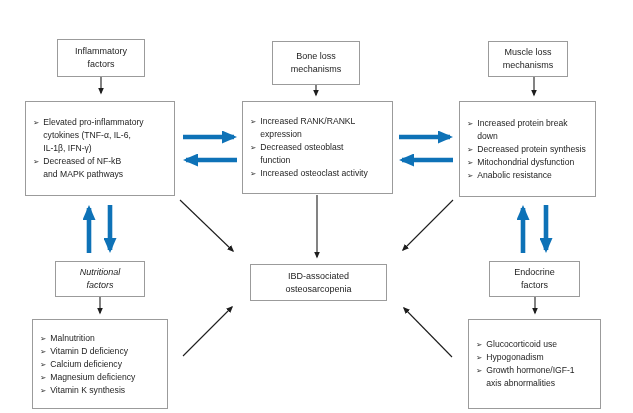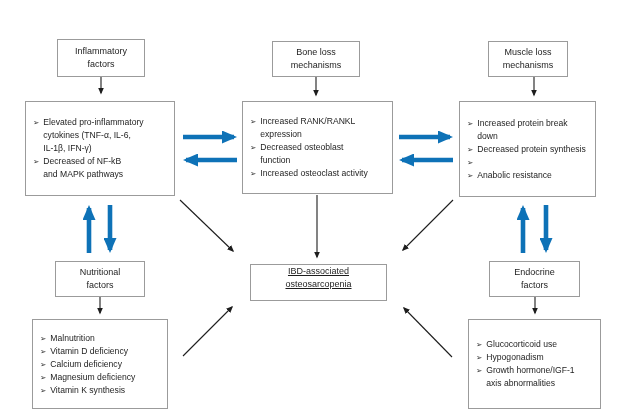--- a/index.html
+++ b/index.html
@@ -25,22 +25,22 @@
     display:flex;flex-direction:column;justify-content:center;
     padding:4px 5px 4px 7px;font-size:8.6px;line-height:13px;
   }
   .item{display:flex;align-items:flex-start;}
   .bullet{
     flex:0 0 auto;margin-right:4px;font-size:7.5px;line-height:13px;
     font-family:"DejaVu Sans",sans-serif;
   }
   .it{white-space:pre-line;}
   .center-box{
-    display:flex;justify-content:center;text-align:center;
-    font-size:9px;line-height:13px;text-decoration:underline;
+    display:flex;align-items:center;justify-content:center;text-align:center;
+    font-size:9px;line-height:13px;
   }
 </style>
 </head>
 <body>
 
 <div class="canvas">
 
   <svg class="arrows" width="633" height="413" viewBox="0 0 633 413">
     <defs>
       <marker id="mblk" markerUnits="userSpaceOnUse" markerWidth="7" markerHeight="6" refX="5.5" refY="3" orient="auto">
@@ -69,21 +69,21 @@
     <line class="blu" x1="89" y1="234" x2="89" y2="189" marker-end="url(#mblu)"></line>
     <line class="blu" x1="110" y1="186" x2="110" y2="231" marker-end="url(#mblu)"></line>
     <line class="blu" x1="523" y1="234" x2="523" y2="189" marker-end="url(#mblu)"></line>
     <line class="blu" x1="546" y1="186" x2="546" y2="231" marker-end="url(#mblu)"></line>
   </svg>
 
   <div class="box label-box" style="left:57px;top:20px;width:88px;height:38px;">
     <span class="txt">Inflammatory
 factors</span>
   </div>
-  <div class="box label-box" style="left:272px;top:22px;width:88px;height:36px;">
+  <div class="box label-box" style="left:272px;top:22px;width:88px;height:44px;">
     <span class="txt">Bone loss
 mechanisms</span>
   </div>
   <div class="box label-box" style="left:488px;top:22px;width:80px;height:36px;">
     <span class="txt">Muscle loss
 mechanisms</span>
   </div>
 
   <div class="box detail-box" style="left:25px;top:82px;width:150px;height:95px;">
     <div class="item">
@@ -121,28 +121,29 @@
       <span class="bullet">➢</span>
       <span class="it">Increased protein break
 down</span>
     </div>
     <div class="item">
       <span class="bullet">➢</span>
       <span class="it">Decreased protein synthesis</span>
     </div>
     <div class="item">
       <span class="bullet">➢</span>
+      <span class="it">Mitochondrial dysfunction</span>
     </div>
     <div class="item">
       <span class="bullet">➢</span>
       <span class="it">Anabolic resistance</span>
     </div>
   </div>
 
-  <div class="box label-box" style="left:55px;top:242px;width:90px;height:36px;">
+  <div class="box label-box" style="left:55px;top:242px;width:90px;height:36px;font-style:italic;">
     <span class="txt">Nutritional
 factors</span>
   </div>
   <div class="box label-box" style="left:489px;top:242px;width:91px;height:36px;">
     <span class="txt">Endocrine
 factors</span>
   </div>
 
   <div class="box detail-box" style="left:32px;top:300px;width:136px;height:90px;">
     <div class="item">

